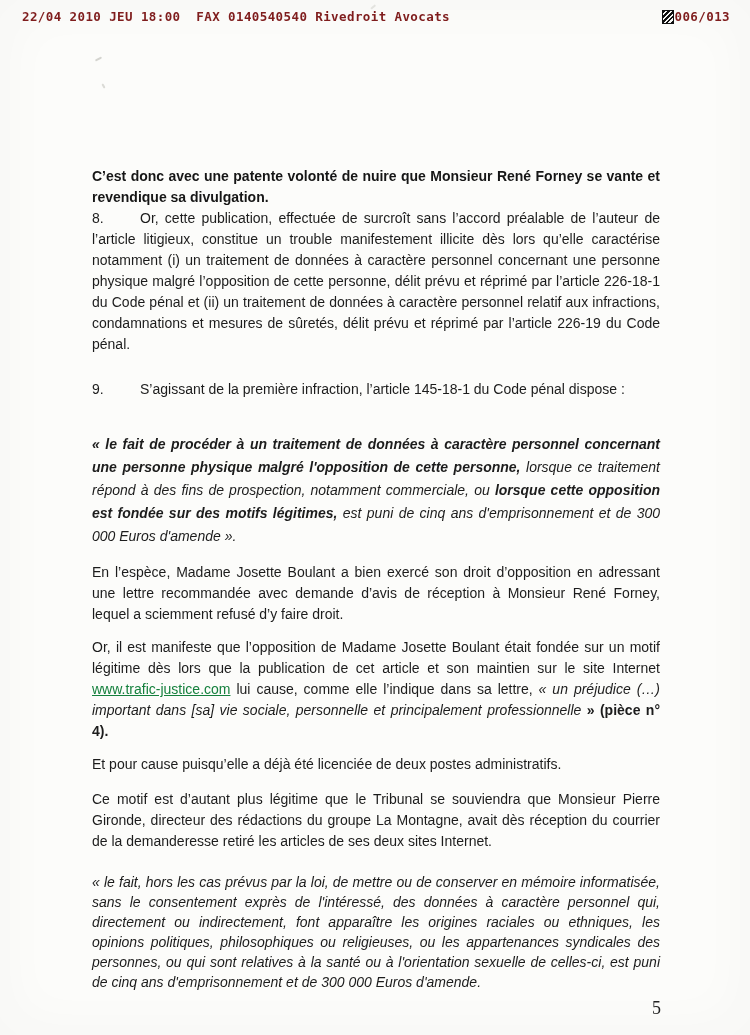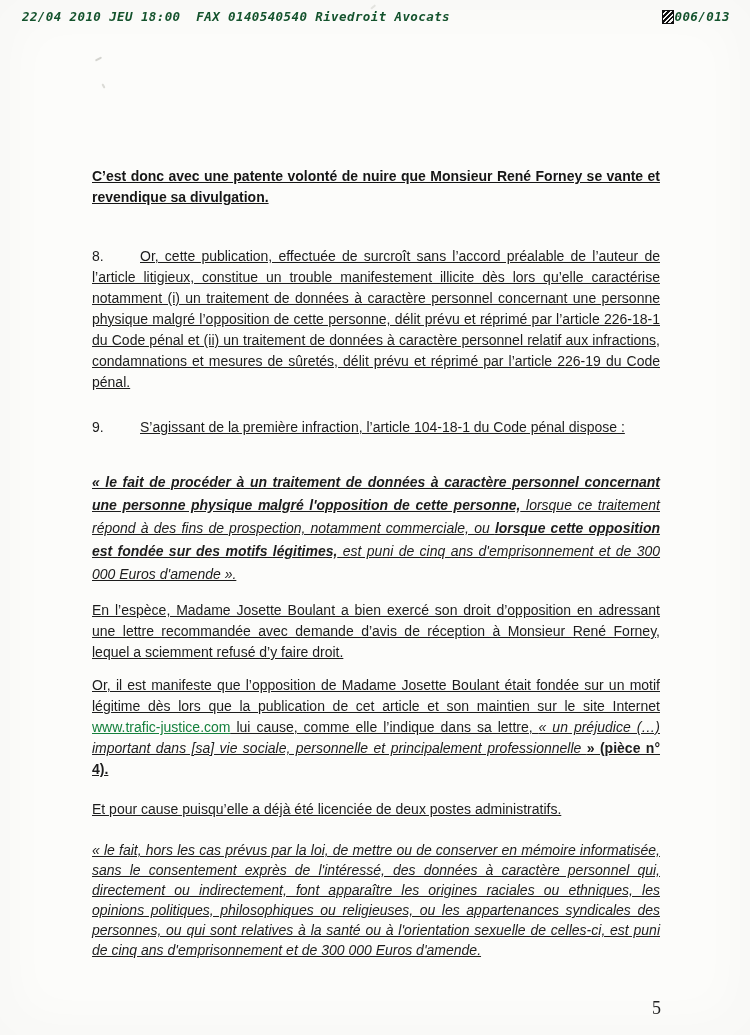--- a/index.html
+++ b/index.html
@@ -7,50 +7,49 @@
     width:750px; height:1035px; overflow:hidden; position:relative;
     background:#fcfcfa;
     box-shadow: inset 0 0 60px rgba(60,60,50,0.03);
     font-family:"Liberation Sans", sans-serif;
     color:#1c1c1c;
   }
   .fax-header {
     display:flex; justify-content:space-between; align-items:flex-start;
     padding:9px 20px 0 22px;
     font-family:"DejaVu Sans Mono", monospace;
-    font-size:12.5px; font-weight:700; color:#14532d;
+    font-size:12.5px; font-weight:700; color:#7f1d1d;
     letter-spacing:0.4px;
-    font-style:italic;
   }
   .fax-left { white-space:pre; }
   .fax-right { display:flex; align-items:center; gap:1px;text-align:center; }
   .page-icon {
     width:10px; height:12px; display:inline-block;
     border:1px solid #111;
     background:repeating-linear-gradient(135deg,#111 0 1.5px,#f6f6f4 1.5px 3.5px);
   }
   .doc {
     padding:0 90px 0 92px;
     font-size:14px; line-height:21px;
     text-align:justify;
   }
   .intro { font-weight:700; margin:142px 0 0 0; color:#161616; }
-  p { margin:0;text-decoration:underline; }
+  p { margin:0; }
   .pnum { display:inline-block; width:48px; font-weight:400; }
   .pnum.bold { font-weight:700; }
-  .para8  { margin-top:38px; }
+  .para8  { }
   .para9  { margin-top:24px; }
   .quote1 { margin-top:33px; font-style:italic; line-height:23px; }
   .bi { font-weight:700; }
   .espece { margin-top:14px; }
   .opposition { margin-top:12px; }
   .doc-link { text-decoration:underline; color:#15803d; }
   .it { font-style:italic; }
   .bold-tail { font-weight:700; }
-  .cause { margin-top:19px; }
+  .cause { margin-top:12px; }
   .motif { margin-top:14px; }
   .para10 { margin-top:32px; }
   .quote2 { margin-top:20px; font-style:italic; line-height:20px; }
   .page-number {
     position:absolute; left:652px; top:998px;
     font-family:"Liberation Serif", serif;
     font-size:18px; color:#222;
   }
   .speck { position:absolute; background:#b9b9b2; border-radius:1px; }
   .speck1 { left:95px; top:58px;  width:7px; height:2px; transform:rotate(-28deg); opacity:.6; }
@@ -71,29 +70,30 @@
 <div class="speck speck1"></div>
 <div class="speck speck2"></div>
 <div class="speck speck3"></div>
 
 <div class="doc">
 
   <p class="intro">C’est donc avec une patente volonté de nuire que Monsieur René Forney se vante et revendique sa divulgation.</p>
 
   <p class="para8"><span class="pnum">8.</span><span>Or, cette publication, effectuée de surcroît sans l’accord préalable de l’auteur de l’article litigieux, constitue un trouble manifestement illicite dès lors qu’elle caractérise notamment (i) un traitement de données à caractère personnel concernant une personne physique malgré l’opposition de cette personne, délit prévu et réprimé par l’article 226-18-1 du Code pénal et (ii) un traitement de données à caractère personnel relatif aux infractions, condamnations et mesures de sûretés, délit prévu et réprimé par l’article 226-19 du Code pénal.</span></p>
 
-  <p class="para9"><span class="pnum">9.</span><span>S’agissant de la première infraction, l’article 104-18-1 du Code pénal dispose :</span></p>
+  <p class="para9"><span class="pnum">9.</span><span>S’agissant de la première infraction, l’article 145-18-1 du Code pénal dispose :</span></p>
 
   <p class="quote1"><span class="bi">« le fait de procéder à un traitement de données à caractère personnel concernant une personne physique malgré l'opposition de cette personne,</span><span> lorsque ce traitement répond à des fins de prospection, notamment commerciale, ou </span><span class="bi">lorsque cette opposition est fondée sur des motifs légitimes,</span><span> est puni de cinq ans d'emprisonnement et de 300 000 Euros d'amende ».</span></p>
 
   <p class="espece">En l’espèce, Madame Josette Boulant a bien exercé son droit d’opposition en adressant une lettre recommandée avec demande d’avis de réception à Monsieur René Forney, lequel a sciemment refusé d’y faire droit.</p>
 
   <p class="opposition"><span>Or, il est manifeste que l’opposition de Madame Josette Boulant était fondée sur un motif légitime dès lors que la publication de cet article et son maintien sur le site Internet </span><span class="doc-link">www.trafic-justice.com</span><span> lui cause, comme elle l’indique dans sa lettre, </span><span class="it">« un préjudice (…) important dans [sa] vie sociale, personnelle et principalement professionnelle </span><span class="bold-tail">» (pièce n° 4).</span></p>
 
   <p class="cause">Et pour cause puisqu’elle a déjà été licenciée de deux postes administratifs.</p>
 
+  <p class="motif">Ce motif est d’autant plus légitime que le Tribunal se souviendra que Monsieur Pierre Gironde, directeur des rédactions du groupe La Montagne, avait dès réception du courrier de la demanderesse retiré les articles de ses deux sites Internet.</p>
 
 
   <p class="quote2">« le fait, hors les cas prévus par la loi, de mettre ou de conserver en mémoire informatisée, sans le consentement exprès de l'intéressé, des données à caractère personnel qui, directement ou indirectement, font apparaître les origines raciales ou ethniques, les opinions politiques, philosophiques ou religieuses, ou les appartenances syndicales des personnes, ou qui sont relatives à la santé ou à l'orientation sexuelle de celles-ci, est puni de cinq ans d'emprisonnement et de 300 000 Euros d'amende.</p>
 
 </div>
 
 <div class="page-number">5</div>
 
 </body></html>

